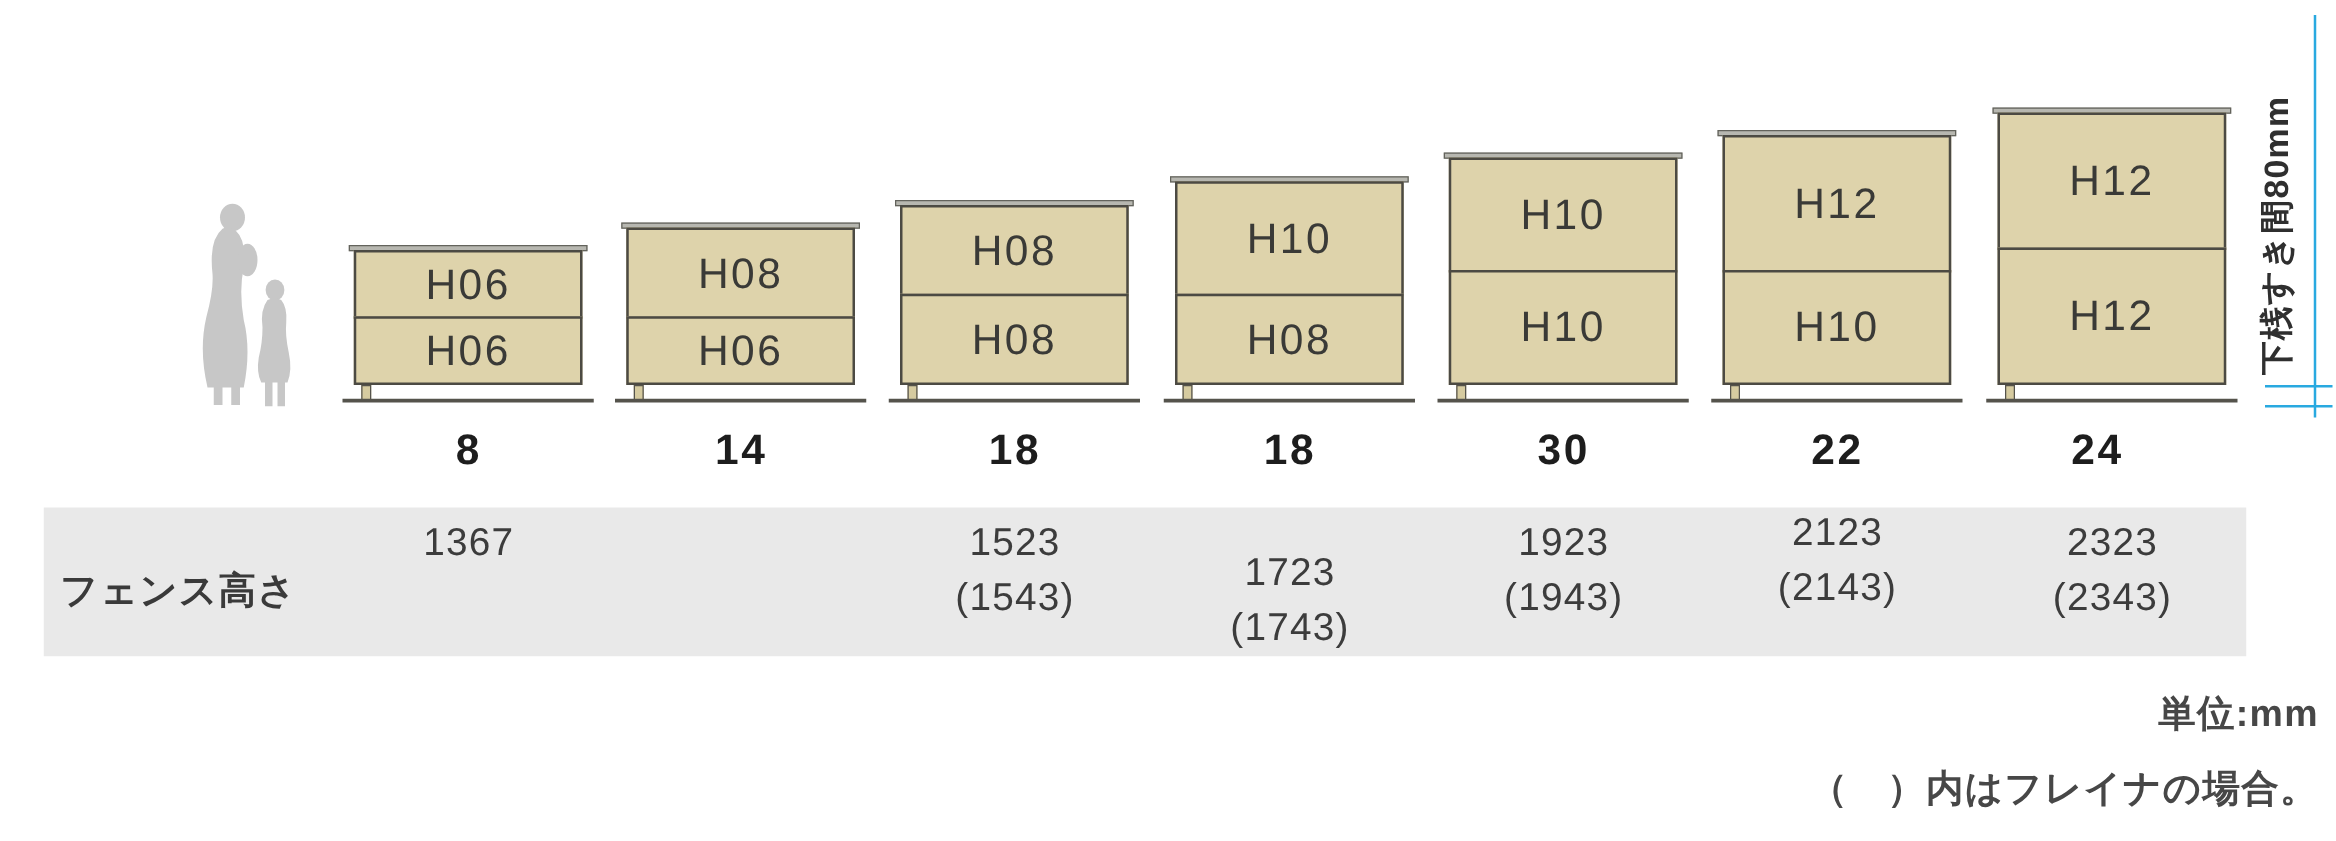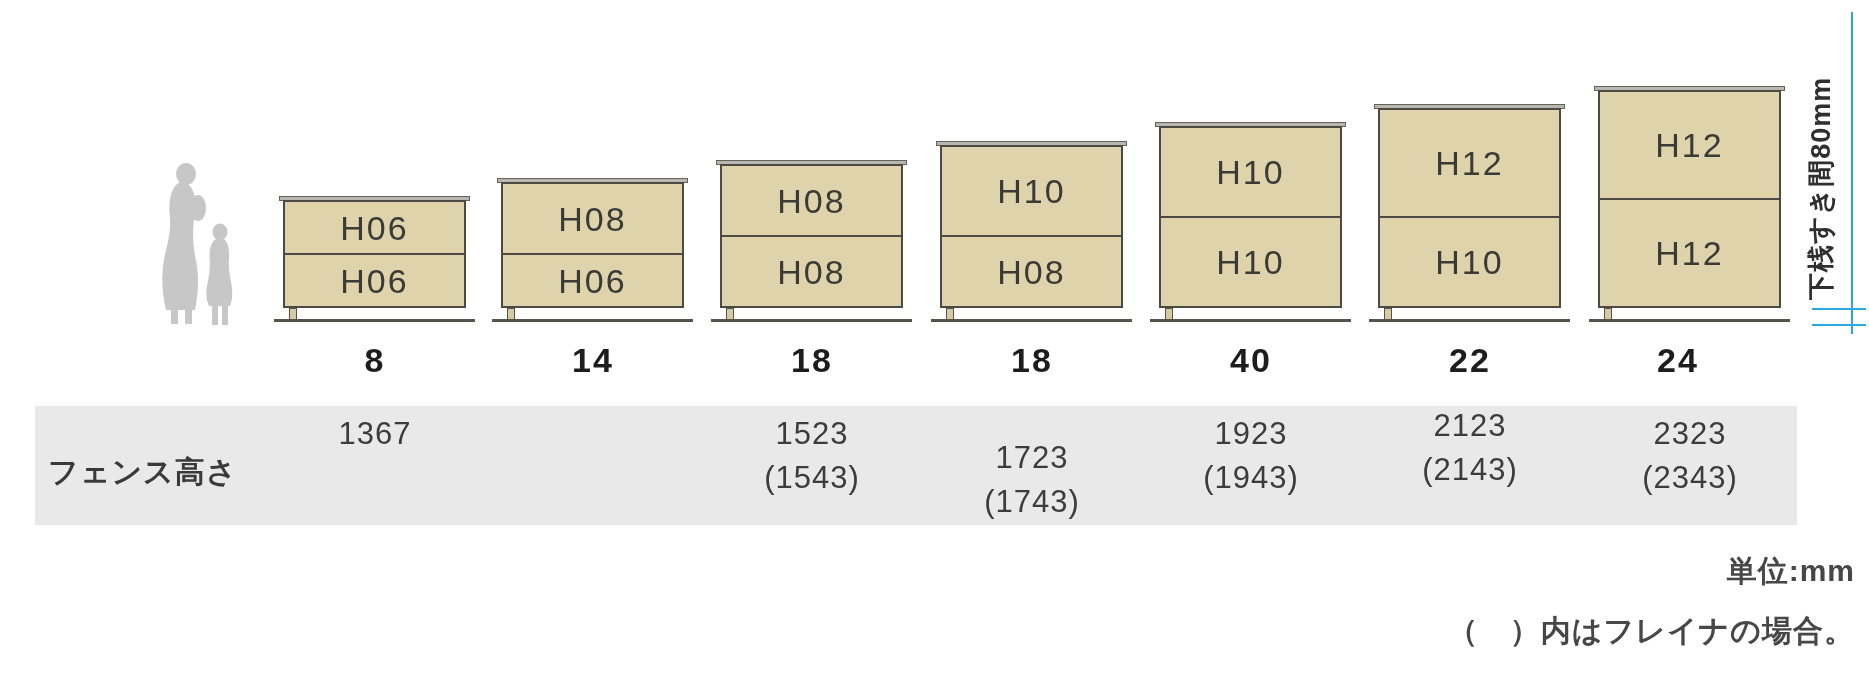--- a/index.html
+++ b/index.html
@@ -134,21 +134,21 @@
     <div class="hval" style="left:942px;top:436px">1723<br>(1743)</div>
     <div class="cap" style="left:1155px;top:122px;width:191px"></div>
     <div class="panel" style="left:1159px;top:126px;width:183px;height:92px">
       <span class="plabel">H10</span>
     </div>
     <div class="panel" style="left:1159px;top:216px;width:183px;height:92px">
       <span class="plabel">H10</span>
     </div>
     <div class="foot" style="left:1165px;top:308px"></div>
     <div class="ground" style="left:1150px;top:319px;width:201px"></div>
-    <div class="sizelabel" style="left:1191px;top:341px">40</div>
+    <div class="sizelabel" style="left:1191px;top:341px">30</div>
     <div class="hval" style="left:1161px;top:412px">1923<br>(1943)</div>
     <div class="cap" style="left:1374px;top:104px;width:191px"></div>
     <div class="panel" style="left:1378px;top:108px;width:183px;height:110px">
       <span class="plabel">H12</span>
     </div>
     <div class="panel" style="left:1378px;top:216px;width:183px;height:92px">
       <span class="plabel">H10</span>
     </div>
     <div class="foot" style="left:1384px;top:308px"></div>
     <div class="ground" style="left:1369px;top:319px;width:201px"></div>

